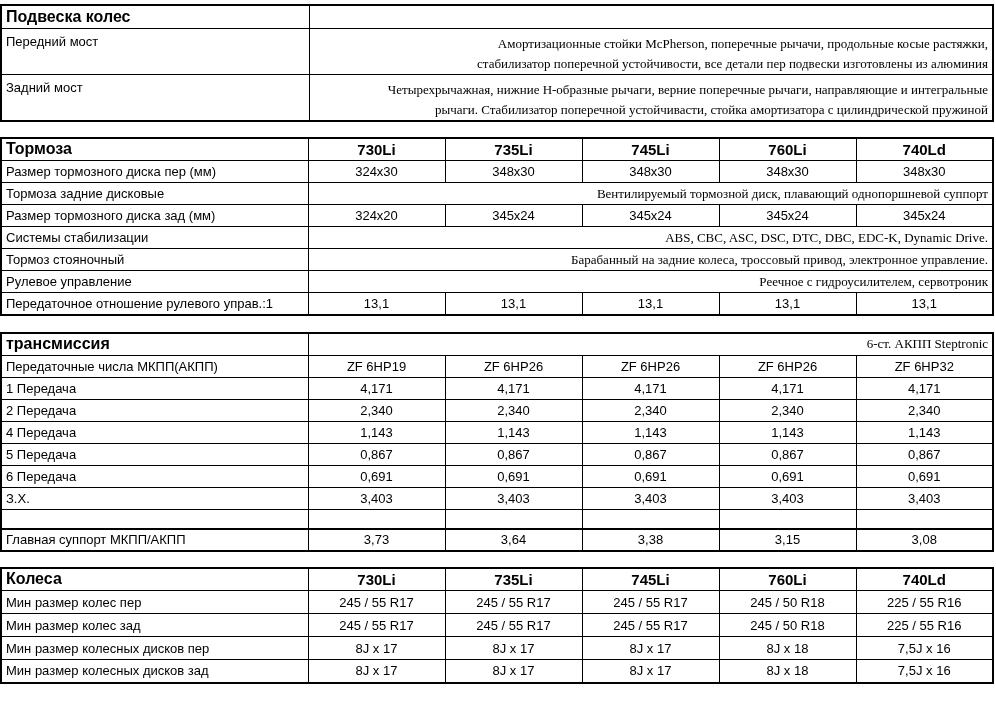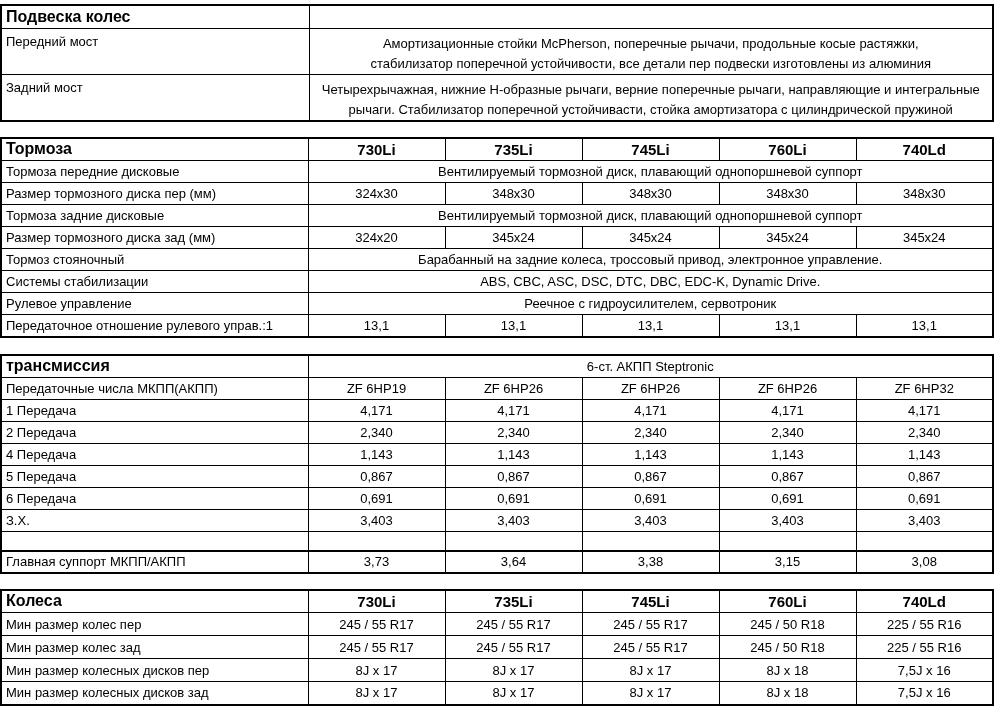--- a/index.html
+++ b/index.html
@@ -38,21 +38,21 @@
     font-weight: bold;
     text-align: left;
   }
   td.model {
     font-size: 15px;
     font-weight: bold;
     text-align: center;
   }
   td.label    { text-align: left; }
   td.val      { text-align: center; }
-  td.span-cell{ text-align: center; }
+  td.span-cell{ text-align: right; font-family: Liberation Serif, serif; }
 
   
   #suspension-table tbody td {
     height: 44px;
     vertical-align: top;
     padding-top: 5px;
   }
   #suspension-table .desc-line { line-height: 20px; }
 
   #wheels-table tbody td { height: 23px; }
@@ -106,50 +106,46 @@
       <td class="title">Тормоза</td>
       <td class="model">730Li</td>
       <td class="model">735Li</td>
       <td class="model">745Li</td>
       <td class="model">760Li</td>
       <td class="model">740Ld</td>
     </tr>
   </thead>
   <tbody>
       <tr>
-        <td class="label">Тормоза передние дисковые</td>
-        <td colspan="5" class="span-cell">Вентилируемый тормозной диск, плавающий однопоршневой суппорт</td>
-      </tr>
-      <tr>
         <td class="label">Размер тормозного диска пер (мм)</td>
         <td class="val">324x30</td>
         <td class="val">348x30</td>
         <td class="val">348x30</td>
         <td class="val">348x30</td>
         <td class="val">348x30</td>
       </tr>
       <tr>
         <td class="label">Тормоза задние дисковые</td>
         <td colspan="5" class="span-cell">Вентилируемый тормозной диск, плавающий однопоршневой суппорт</td>
       </tr>
       <tr>
         <td class="label">Размер тормозного диска зад (мм)</td>
         <td class="val">324x20</td>
         <td class="val">345x24</td>
         <td class="val">345x24</td>
         <td class="val">345x24</td>
         <td class="val">345x24</td>
       </tr>
       <tr>
+        <td class="label">Системы стабилизации</td>
+        <td colspan="5" class="span-cell">ABS, CBC, ASC, DSC, DTC, DBC, EDC-K, Dynamic Drive.</td>
+      </tr>
+      <tr>
         <td class="label">Тормоз стояночный</td>
         <td colspan="5" class="span-cell">Барабанный на задние колеса, троссовый привод, электронное управление.</td>
-      </tr>
-      <tr>
-        <td class="label">Системы стабилизации</td>
-        <td colspan="5" class="span-cell">ABS, CBC, ASC, DSC, DTC, DBC, EDC-K, Dynamic Drive.</td>
       </tr>
       <tr>
         <td class="label">Рулевое управление</td>
         <td colspan="5" class="span-cell">Реечное с гидроусилителем, сервотроник</td>
       </tr>
       <tr>
         <td class="label">Передаточное отношение рулевого управ.:1</td>
         <td class="val">13,1</td>
         <td class="val">13,1</td>
         <td class="val">13,1</td>

